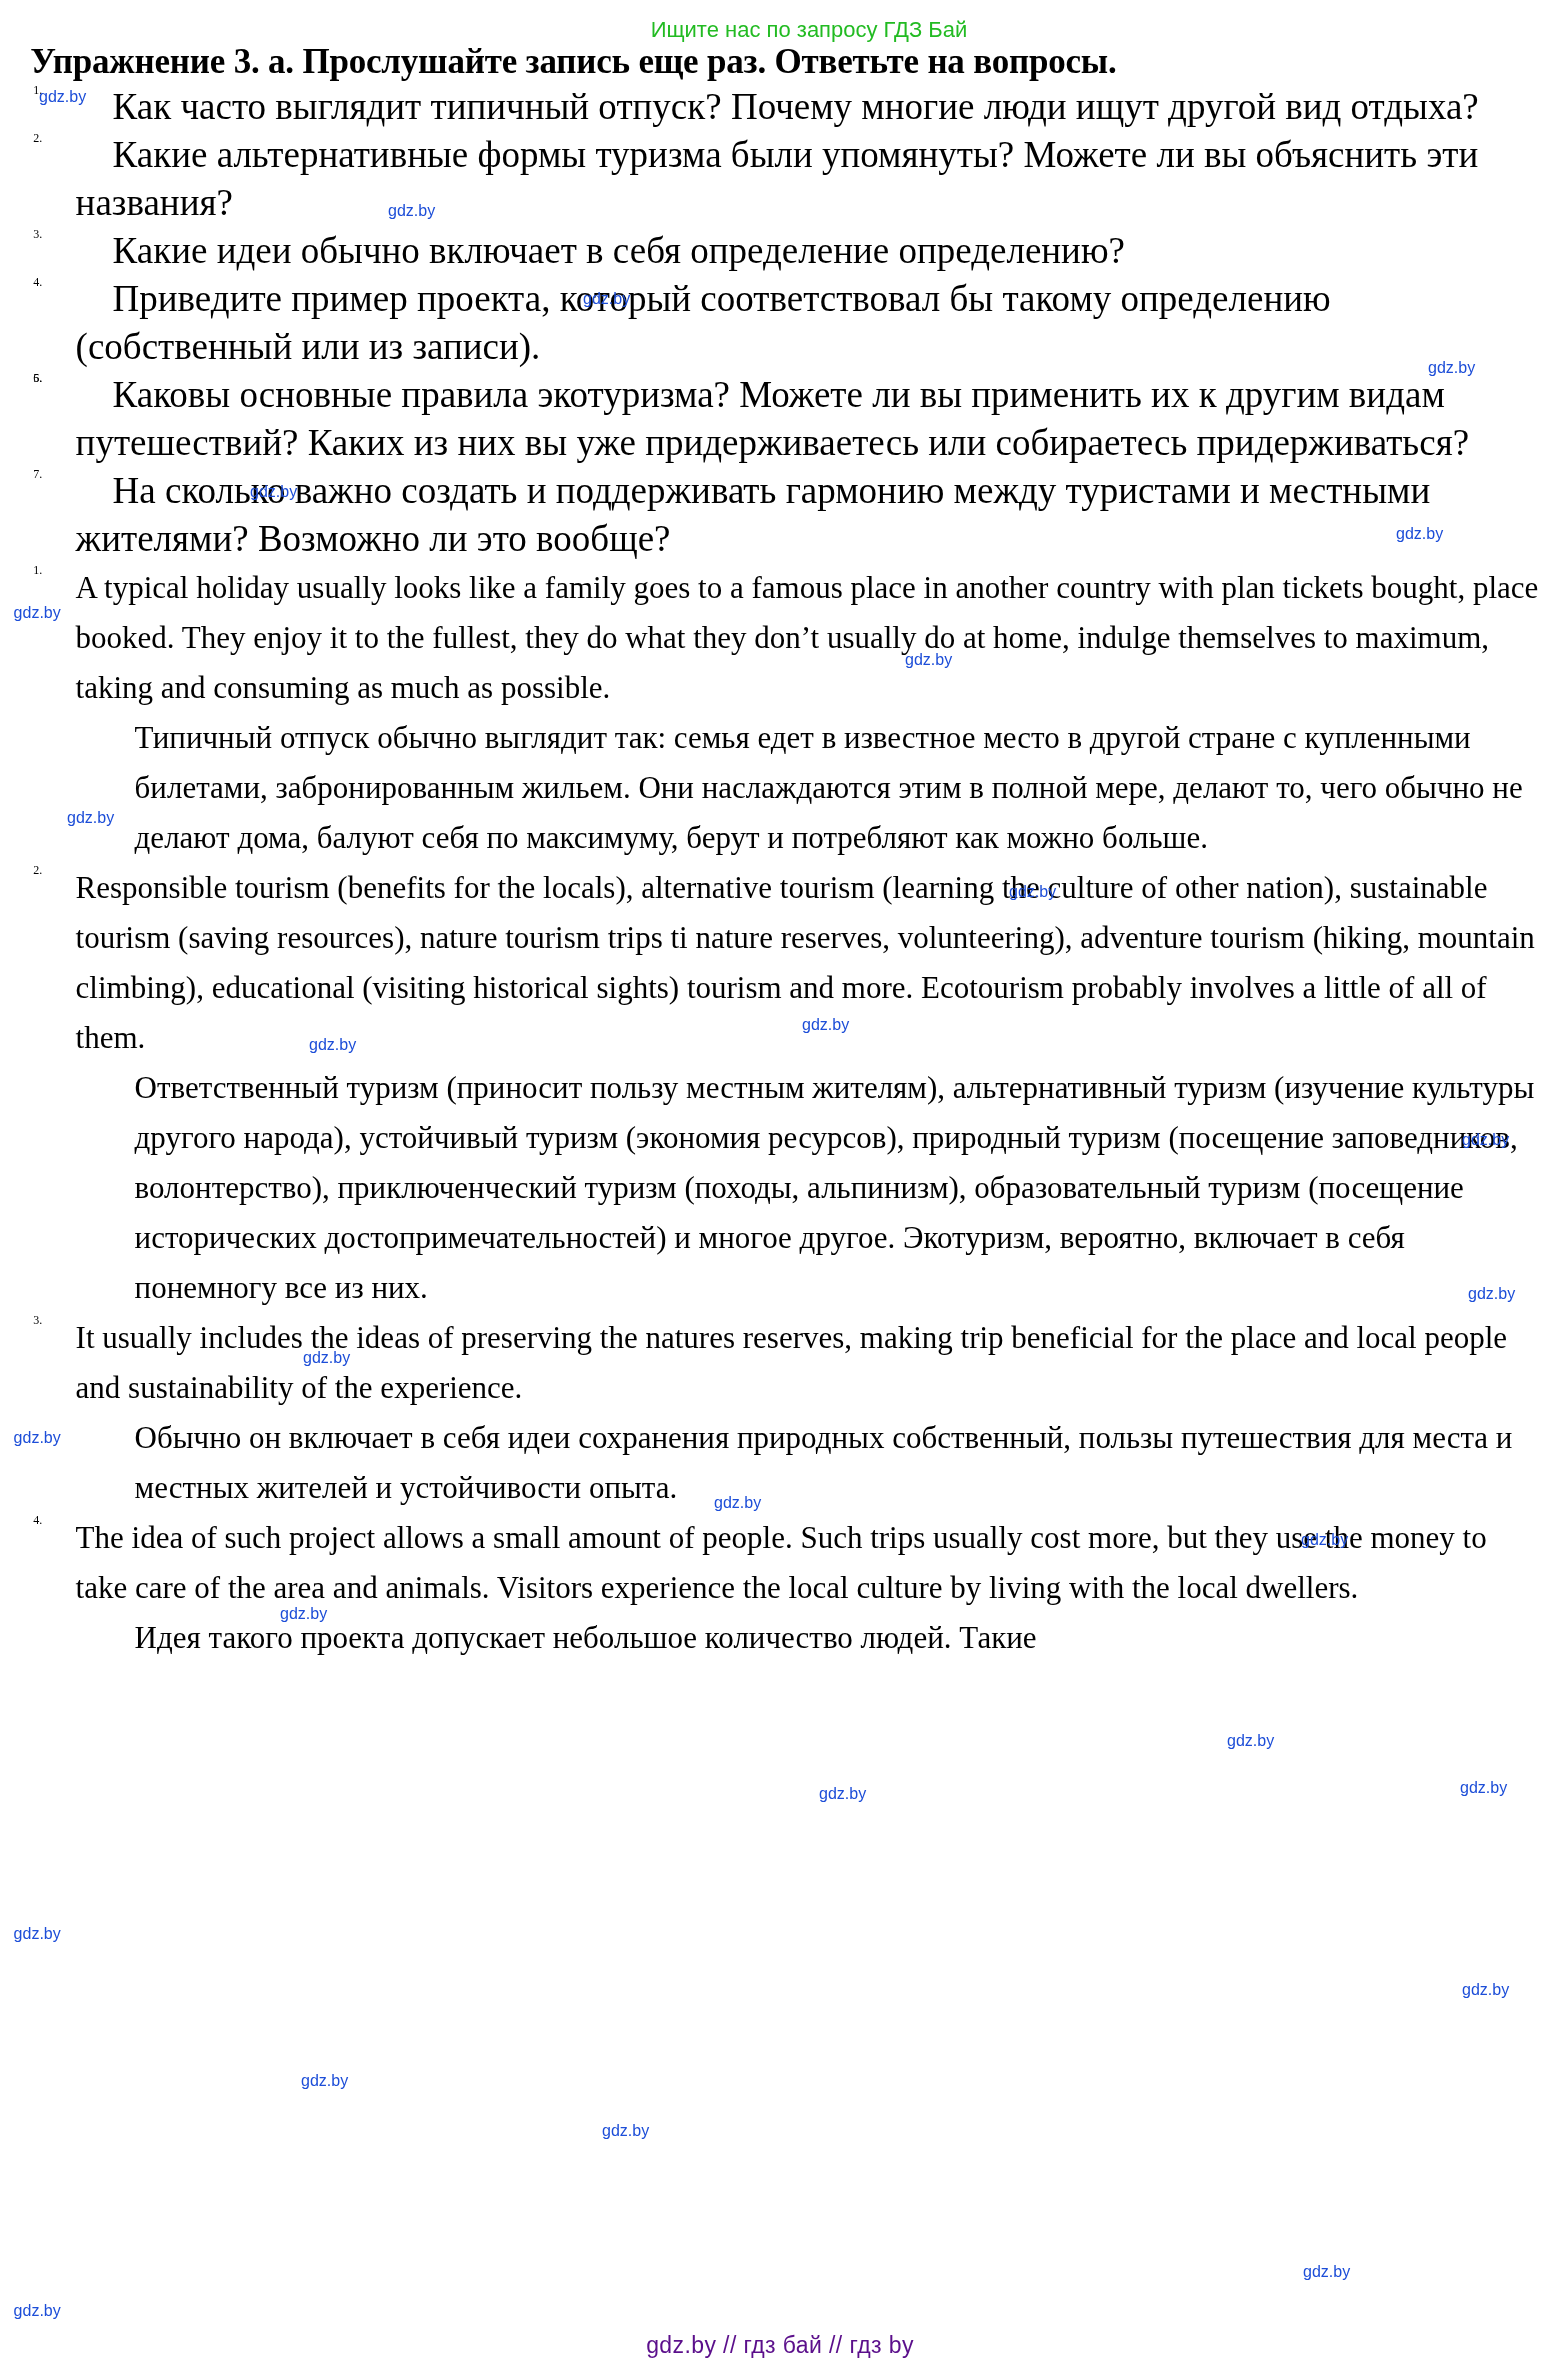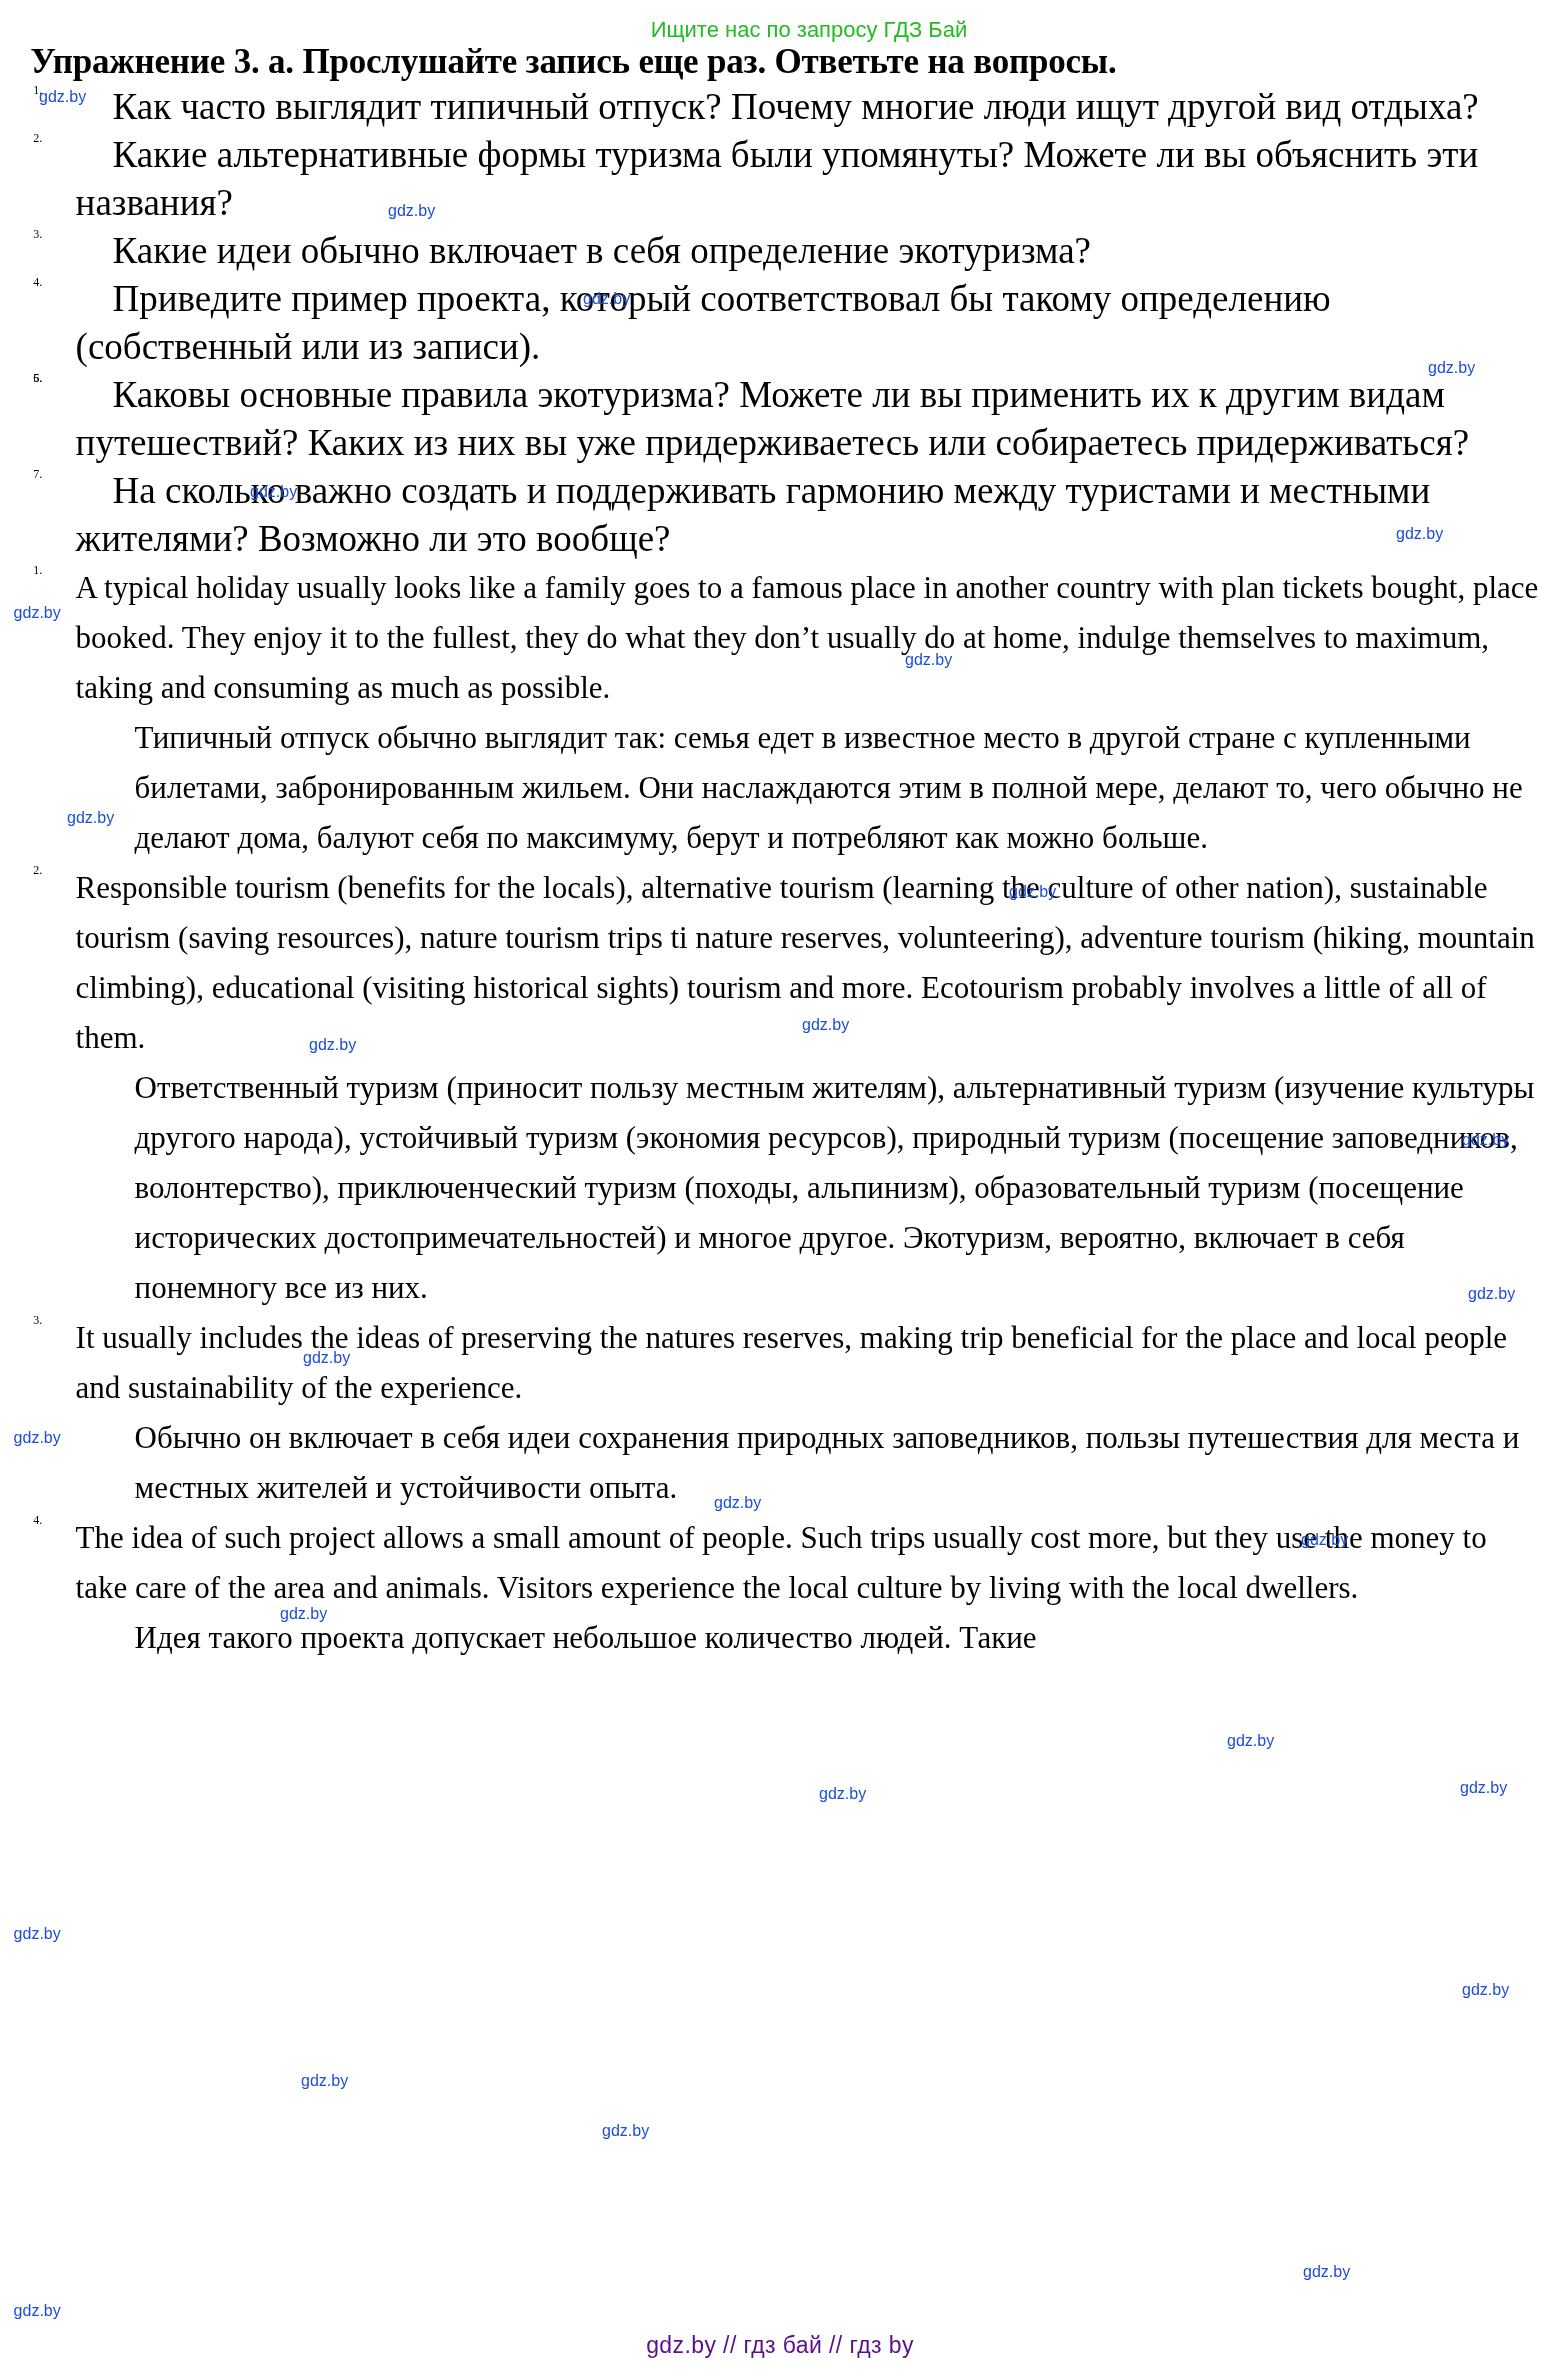--- a/index.html
+++ b/index.html
@@ -137,21 +137,21 @@
     <li>
       <span class="num">1.</span>
       <span class="q-text">Как часто выглядит типичный отпуск? Почему многие люди ищут другой вид отдыха?</span>
     </li>
     <li>
       <span class="num">2.</span>
       <span class="q-text">Какие альтернативные формы туризма были упомянуты? Можете ли вы объяснить эти названия?</span>
     </li>
     <li>
       <span class="num">3.</span>
-      <span class="q-text">Какие идеи обычно включает в себя определение экотуризма?</span>
+      <span class="q-text">Какие идеи обычно включает в себя определение определению?</span>
     </li>
     <li>
       <span class="num">4.</span>
       <span class="q-text">Приведите пример проекта, который соответствовал бы такому определению (собственный или из записи).</span>
     </li>
     <li>
       <span class="num">5.</span>
     </li>
     <li>
       <span class="num">6.</span>
@@ -170,21 +170,21 @@
       <div class="a-ru">Типичный отпуск обычно выглядит так: семья едет в известное место в другой стране с купленными билетами, забронированным жильем. Они наслаждаются этим в полной мере, делают то, чего обычно не делают дома, балуют себя по максимуму, берут и потребляют как можно больше.</div>
     </li>
     <li>
       <span class="num">2.</span>
       <span class="a-en">Responsible tourism (benefits for the locals), alternative tourism (learning the culture of other nation), sustainable tourism (saving resources), nature tourism trips ti nature reserves, volunteering), adventure tourism (hiking, mountain climbing), educational (visiting historical sights) tourism and more. Ecotourism probably involves a little of all of them.</span>
       <div class="a-ru">Ответственный туризм (приносит пользу местным жителям), альтернативный туризм (изучение культуры другого народа), устойчивый туризм (экономия ресурсов), природный туризм (посещение заповедников, волонтерство), приключенческий туризм (походы, альпинизм), образовательный туризм (посещение исторических достопримечательностей) и многое другое. Экотуризм, вероятно, включает в себя понемногу все из них.</div>
     </li>
     <li>
       <span class="num">3.</span>
       <span class="a-en">It usually includes the ideas of preserving the natures reserves, making trip beneficial for the place and local people and sustainability of the experience.</span>
-      <div class="a-ru">Обычно он включает в себя идеи сохранения природных заповедников, пользы путешествия для места и местных жителей и устойчивости опыта.</div>
+      <div class="a-ru">Обычно он включает в себя идеи сохранения природных собственный, пользы путешествия для места и местных жителей и устойчивости опыта.</div>
     </li>
     <li>
       <span class="num">4.</span>
       <span class="a-en">The idea of such project allows a small amount of people. Such trips usually cost more, but they use the money to take care of the area and animals. Visitors experience the local culture by living with the local dwellers.</span>
       <div class="a-ru">Идея такого проекта допускает небольшое количество людей. Такие</div>
     </li>
   </ol>
 
 </div>
 

